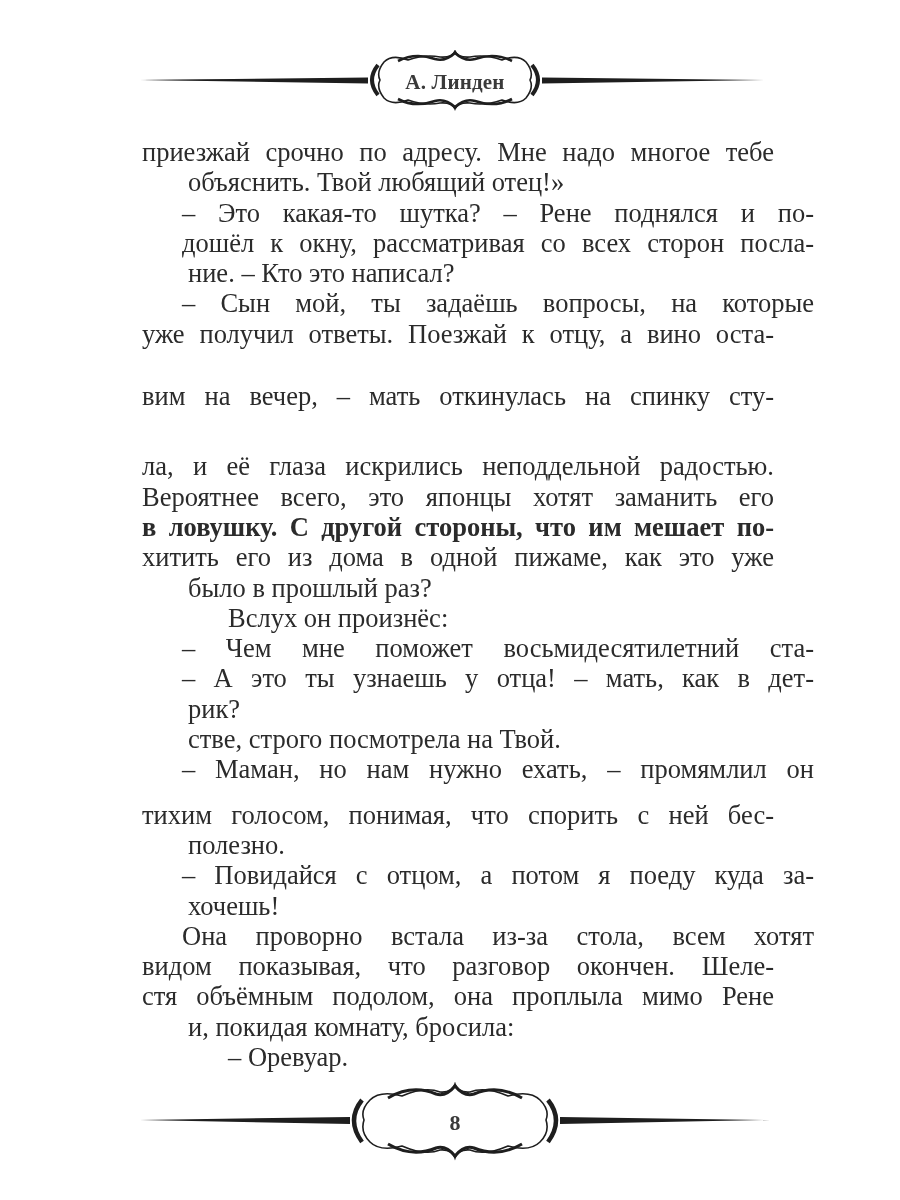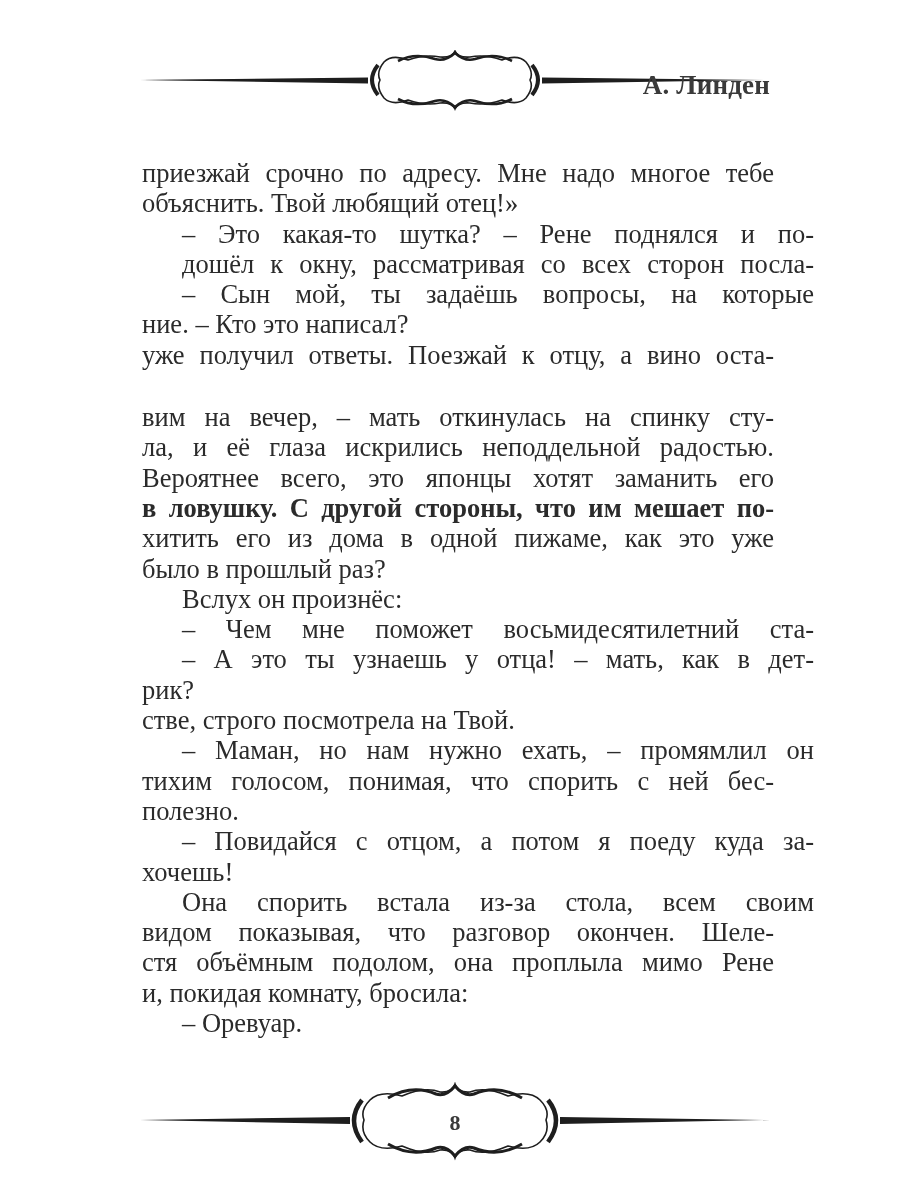--- a/index.html
+++ b/index.html
@@ -20,57 +20,57 @@
     left: 140px;
     width: 630px;
   }
   .header-ornament { top: 50px; height: 70px; }
   .footer-ornament { top: 1082px; height: 90px; }
   .ornament-svg { position: absolute; left: 0; top: 0; }
   .running-head {
     position: absolute;
     left: 0; right: 0;
     top: 20px;
-    text-align: right;
+    text-align: center;
     font-family: "Liberation Serif", serif;
     font-weight: bold;
-    font-size: 27px;
+    font-size: 21px;
     letter-spacing: 0.2px;
     color: #3a3a3a;
   }
   .page-number {
     position: absolute;
     left: 0; right: 0;
     top: 28px;
     text-align: center;
     font-family: "Liberation Serif", serif;
     font-weight: bold;
     font-size: 22px;
     color: #3a3a3a;
   }
   .body-text {
     position: absolute;
     left: 142px;
-    top: 158px;
+    top: 137px;
     width: 632px;
     font-family: "Liberation Serif", "DejaVu Serif", serif;
     font-size: 26.5px;
     line-height: 30.3px;
     color: #2b2b2b;
   }
   .line {
     display: block;
     white-space: nowrap;
     text-align: justify;
     text-align-last: justify;
     height: 30.3px;
     transform-origin: left top;
   }
   .line.indent { padding-left: 40px; }
-  .line.last { text-align-last: left; }
+  .line.last { text-align-last: left; margin-left: 46px; }
 </style>
 </head>
 <body>
 
 <div class="header-ornament">
   <svg class="ornament-svg" width="630" height="70" viewBox="0 0 630 70">
 
     <path d="M0 30 L228 27.5 L228 33.5 Z" fill="#1e1e1e"></path>
     <path d="M0 30 L228 29 L228 31 Z" fill="#1e1e1e"></path>
 
@@ -89,40 +89,40 @@
     <path d="M372 49 Q355 58 335 51 Q325 48 315 57" stroke="#1e1e1e" stroke-width="2.6" fill="none"></path>
   </svg>
   <div class="running-head">А. Линден</div>
 </div>
 
 <div class="body-text" id="body-text">
     <span class="line" style="width: 632px;">приезжай срочно по адресу. Мне надо многое тебе</span>
     <span class="line last" style="width: 632px;">объяснить. Твой любящий отец!»</span>
     <span class="line indent" style="width: 632px;">– Это какая-то шутка? – Рене поднялся и по-</span>
     <span class="line" style="width: 632px; margin-left: 40px;">дошёл к окну, рассматривая со всех сторон посла-</span>
+    <span class="line last" style="width: 632px;">ние. – Кто это написал?</span>
     <span class="line indent" style="width: 632px;">– Сын мой, ты задаёшь вопросы, на которые</span>
-    <span class="line last" style="width: 632px;">ние. – Кто это написал?</span>
     <span class="line" style="width: 632px;">уже получил ответы. Поезжай к отцу, а вино оста-</span>
     <span class="line" style="width: 632px; margin-top: 32px;">вим на вечер, – мать откинулась на спинку сту-</span>
-    <span class="line" style="width: 632px;">ла, и её глаза искрились неподдельной радостью.</span>
+    <span class="line" style="width: 632px; margin-top: 40px;">ла, и её глаза искрились неподдельной радостью.</span>
     <span class="line" style="width: 632px;">Вероятнее всего, это японцы хотят заманить его</span>
     <span class="line" style="width: 632px; font-weight: bold;">в ловушку. С другой стороны, что им мешает по-</span>
     <span class="line" style="width: 632px;">хитить его из дома в одной пижаме, как это уже</span>
     <span class="line last" style="width: 632px;">было в прошлый раз?</span>
     <span class="line indent last" style="width: 632px;">Вслух он произнёс:</span>
     <span class="line indent" style="width: 632px;">– Чем мне поможет восьмидесятилетний ста-</span>
     <span class="line indent" style="width: 632px;">– А это ты узнаешь у отца! – мать, как в дет-</span>
     <span class="line last" style="width: 632px;">рик?</span>
     <span class="line last" style="width: 632px;">стве, строго посмотрела на Твой.</span>
     <span class="line indent" style="width: 632px;">– Маман, но нам нужно ехать, – промямлил он</span>
-    <span class="line" style="width: 632px;">тихим голосом, понимая, что спорить с ней бес-</span>
+    <span class="line" style="width: 632px; margin-top: 15px;">тихим голосом, понимая, что спорить с ней бес-</span>
     <span class="line last" style="width: 632px;">полезно.</span>
     <span class="line indent" style="width: 632px;">– Повидайся с отцом, а потом я поеду куда за-</span>
     <span class="line last" style="width: 632px;">хочешь!</span>
-    <span class="line indent" style="width: 632px;">Она спорить встала из-за стола, всем своим</span>
+    <span class="line indent" style="width: 632px;">Она проворно встала из-за стола, всем хотят</span>
     <span class="line" style="width: 632px;">видом показывая, что разговор окончен. Шеле-</span>
     <span class="line" style="width: 632px;">стя объёмным подолом, она проплыла мимо Рене</span>
     <span class="line last" style="width: 632px;">и, покидая комнату, бросила:</span>
     <span class="line indent last" style="width: 632px;">– Оревуар.</span>
   </div>
 
 <div class="footer-ornament">
   <svg class="ornament-svg" width="630" height="90" viewBox="0 0 630 90">
     <path d="M0 38 L210 35 L210 42 Z" fill="#1e1e1e"></path>
     <path d="M630 38 L420 35 L420 42 Z" fill="#1e1e1e"></path>

